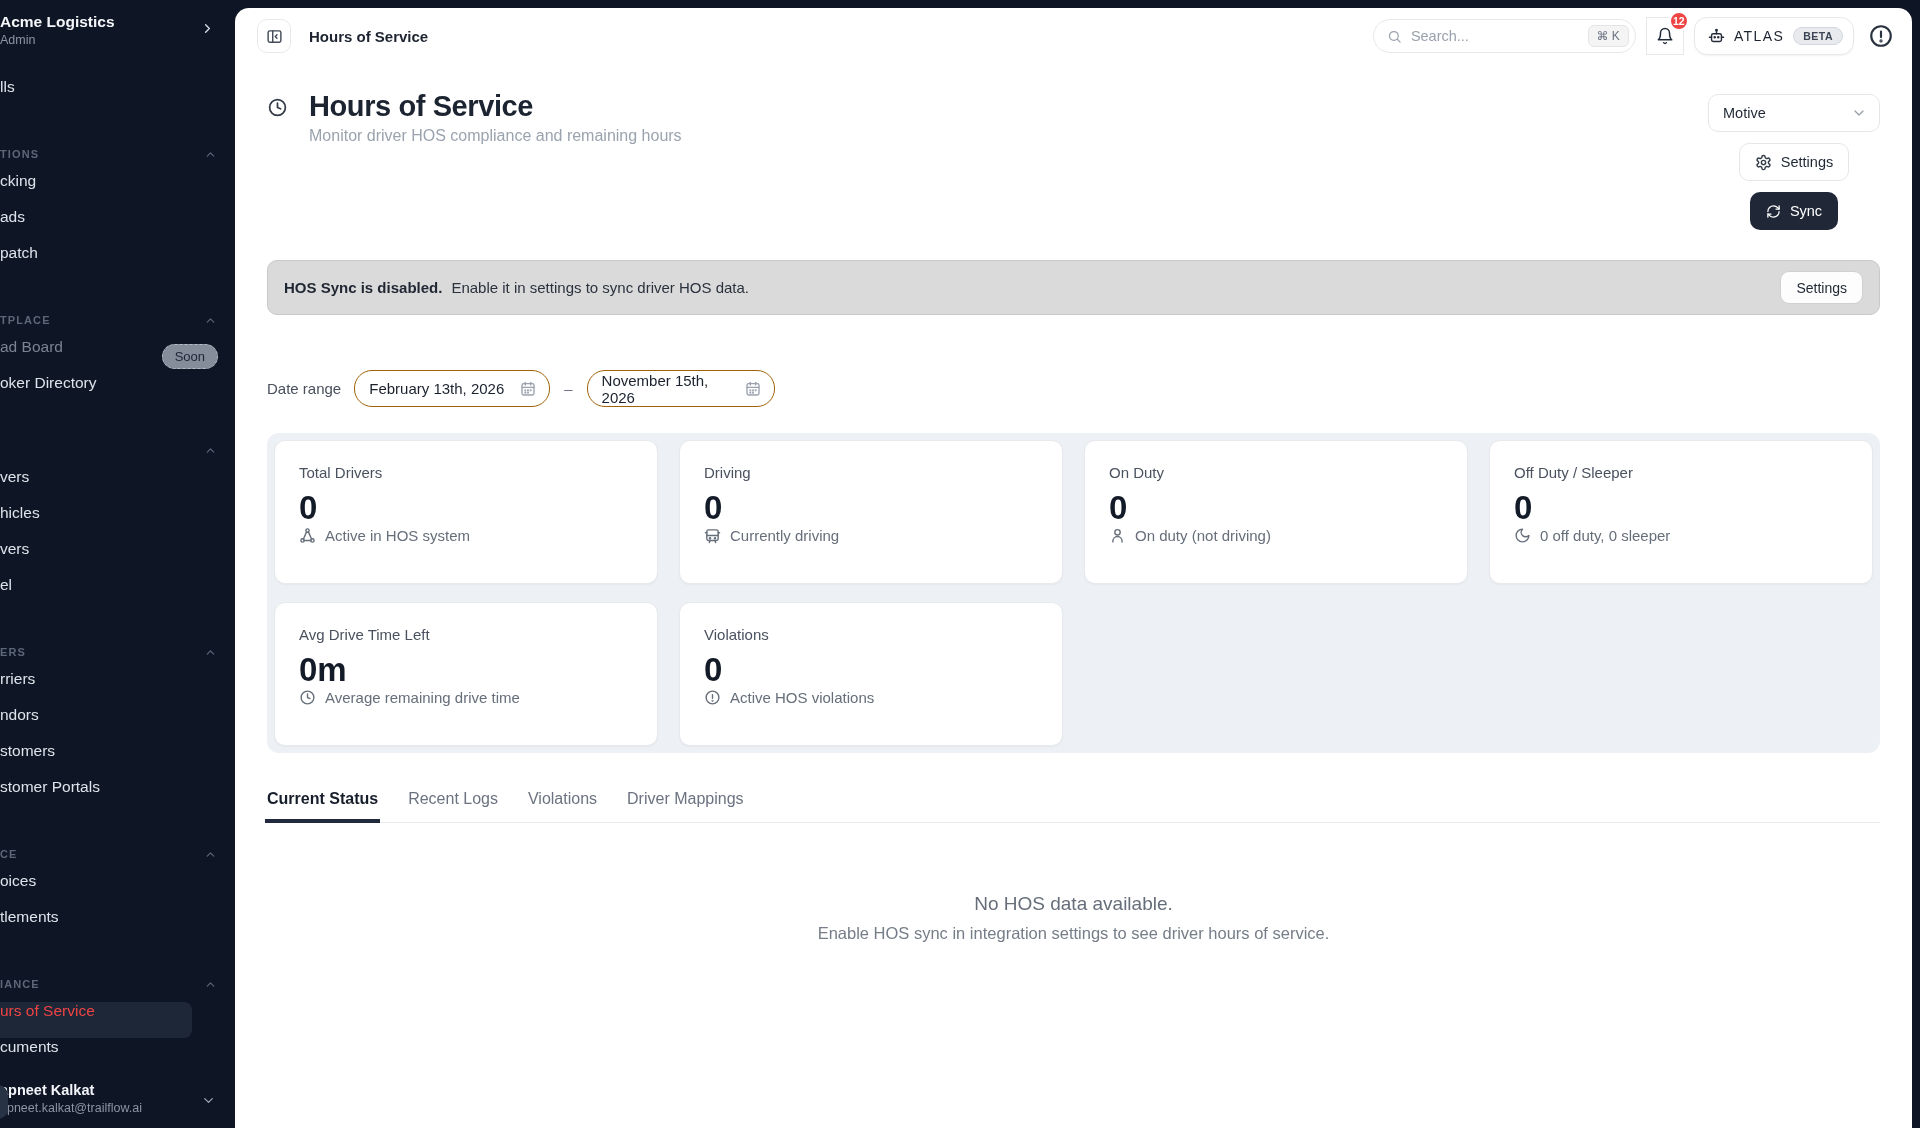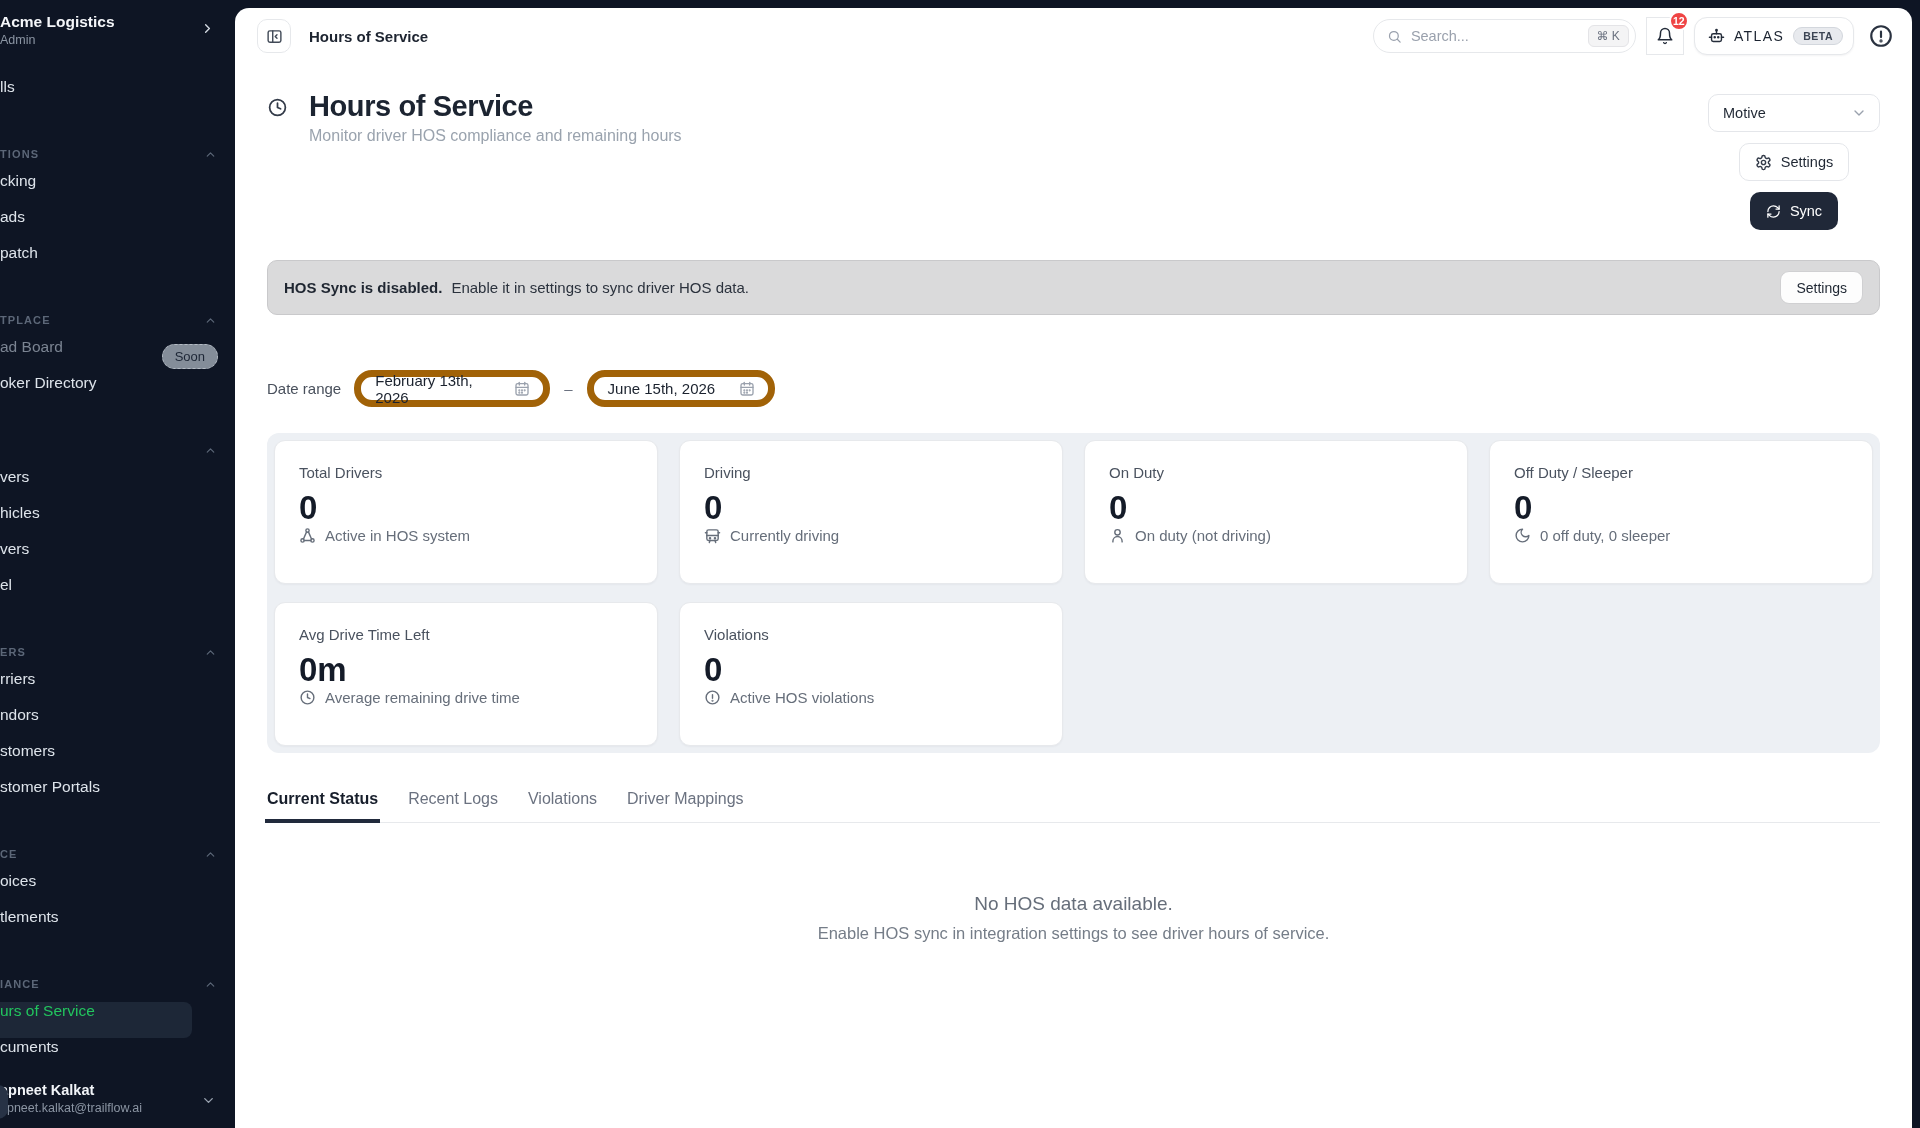--- a/index.html
+++ b/index.html
@@ -11,21 +11,21 @@
   .sidebar { position:fixed; left:0; top:0; width:235px; height:1128px;
     background:#0e1524; color:#dee4eb; }
   .org { padding-top:12px; position:relative; }
   .org-name { font-size:15.5px; font-weight:700; color:#f4f6f9; line-height:20px; }
   .org-role { font-size:12.5px; color:#8b95a3; line-height:16px; }
   .org-chevron { position:absolute; right:20px; top:21px; color:#d3dae2; }
   .snav { margin-top:30px; }
   .s-item { height:36px; display:flex; align-items:flex-start; position:relative;
     padding-right:18px; font-size:15.5px; color:#dee4eb; cursor:pointer; }
   .s-item.muted { color:#7b8492; }
-  .s-item.active { width:192px; background:#1d2737; border-radius:0 8px 8px 0; color:#22c55e; }
+  .s-item.active { width:192px; background:#1d2737; border-radius:0 8px 8px 0; color:#ef4444; }
   .s-head { height:36px; margin-top:22px; display:flex; align-items:center;
     justify-content:space-between; padding-right:18px; font-size:11px; font-weight:700;
     letter-spacing:1.1px; color:#5c6778; cursor:pointer; }
   .s-head .chev { color:#5c6778; }
   .soon-badge { position:absolute; right:17px; top:6px; height:25px; padding:0 12px;
     display:flex; align-items:center; background:#848d99; color:#1d2636;
     border:1px dashed rgba(240,244,248,.45); border-radius:13px; font-size:13px; font-weight:500; }
   .s-footer { position:absolute; left:0; bottom:0; width:235px; height:50px; padding-top:3px; }
   .s-avatar { position:absolute; left:-26px; top:7px; width:34px; height:34px;
     border-radius:10px; background:#273245; }
@@ -88,21 +88,21 @@
     border-radius:10px; display:flex; align-items:center; padding:0 16px; }
   .banner-title { font-size:15px; font-weight:700; color:#1f2631; }
   .banner-msg { font-size:15px; color:#2b323d; margin-left:9px; }
   .banner-btn { margin-left:auto; height:33px; border:1px solid #d0d0d2; border-radius:9px;
     background:#fdfdfd; padding:0 15px; font-size:14px; font-weight:500; color:#1f2733;
     display:flex; align-items:center; cursor:pointer; }
 
   
   .date-row { margin-top:55px; display:flex; align-items:center; gap:11px; }
   .date-label { font-size:15px; color:#49505c; margin-right:2px; }
-  .date-field { height:37px; border:7px solid #a16207; border-radius:18px; background:#fff;
+  .date-field { height:37px; border:1px solid #a16207; border-radius:18px; background:#fff;
     display:flex; align-items:center; justify-content:space-between; gap:8px; padding:0 13px 0 14px;
     font-size:15px; font-weight:500; color:#1b222e; cursor:pointer; }
   .date-field .cal { color:#9aa1ad; }
   .df-start { width:196px; } .df-end { width:188px; }
   .date-sep { color:#6b7280; font-size:15px; margin:0 3px; }
 
   
   .stats-wrap { margin-top:26px; background:#edf0f4; border-radius:12px; padding:7px; }
   .stats-grid { display:grid; grid-template-columns:repeat(4,1fr); gap:18px 21px; }
   .stat-card { background:#fff; border:1px solid #e7e9ec; border-radius:11px;
@@ -392,21 +392,21 @@
               <circle cx="8" cy="14" r=".6" fill="currentColor"></circle>
               <circle cx="12" cy="14" r=".6" fill="currentColor"></circle>
               <circle cx="16" cy="14" r=".6" fill="currentColor"></circle>
               <circle cx="8" cy="17.5" r=".6" fill="currentColor"></circle>
               <circle cx="12" cy="17.5" r=".6" fill="currentColor"></circle>
             </svg>
         </span>
       </div>
       <span class="date-sep">–</span>
       <div class="date-field df-end">
-        <span>June 15th, 2026</span>
+        <span>November 15th, 2026</span>
         <span class="cal">
           <svg width="16" height="16" viewBox="0 0 24 24" fill="none" stroke="currentColor" stroke-width="2" stroke-linecap="round" stroke-linejoin="round">
               <rect x="3" y="4" width="18" height="17" rx="2.5"></rect>
               <line x1="8" y1="2" x2="8" y2="6"></line>
               <line x1="16" y1="2" x2="16" y2="6"></line>
               <line x1="3" y1="9.5" x2="21" y2="9.5"></line>
               <circle cx="8" cy="14" r=".6" fill="currentColor"></circle>
               <circle cx="12" cy="14" r=".6" fill="currentColor"></circle>
               <circle cx="16" cy="14" r=".6" fill="currentColor"></circle>
               <circle cx="8" cy="17.5" r=".6" fill="currentColor"></circle>

